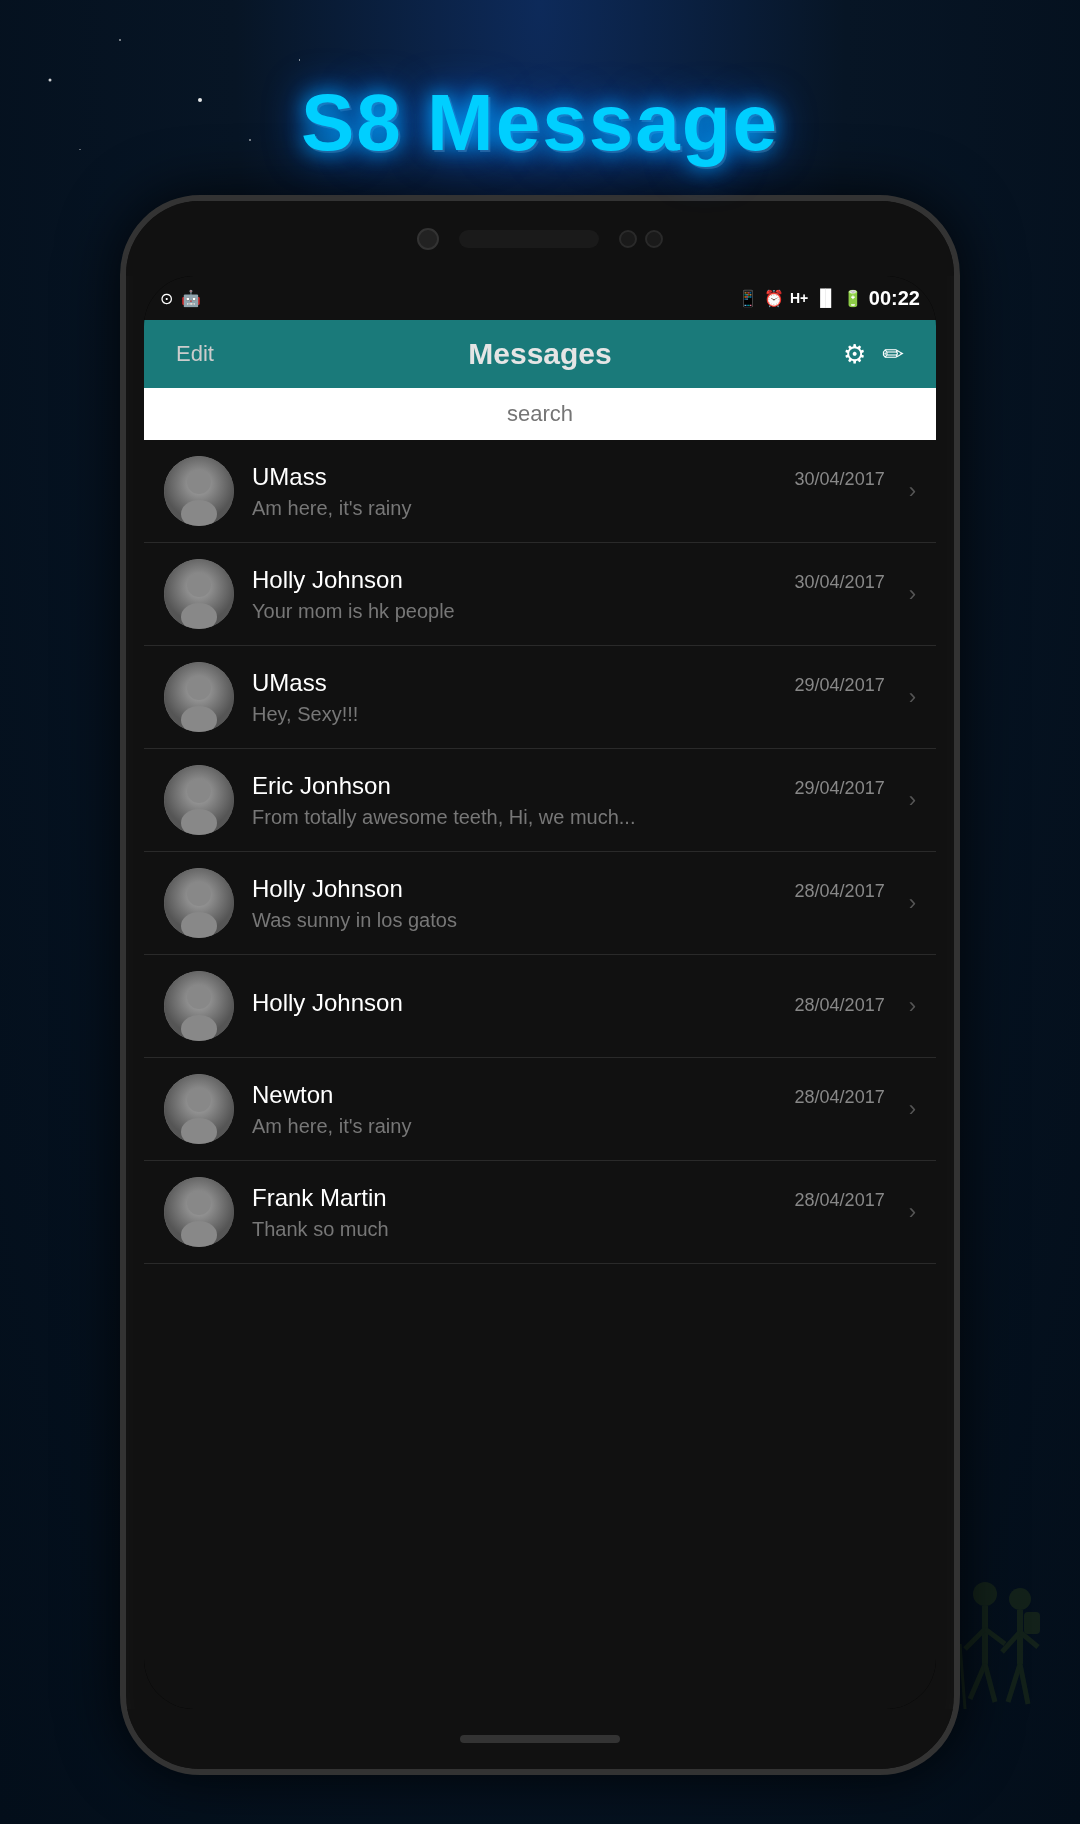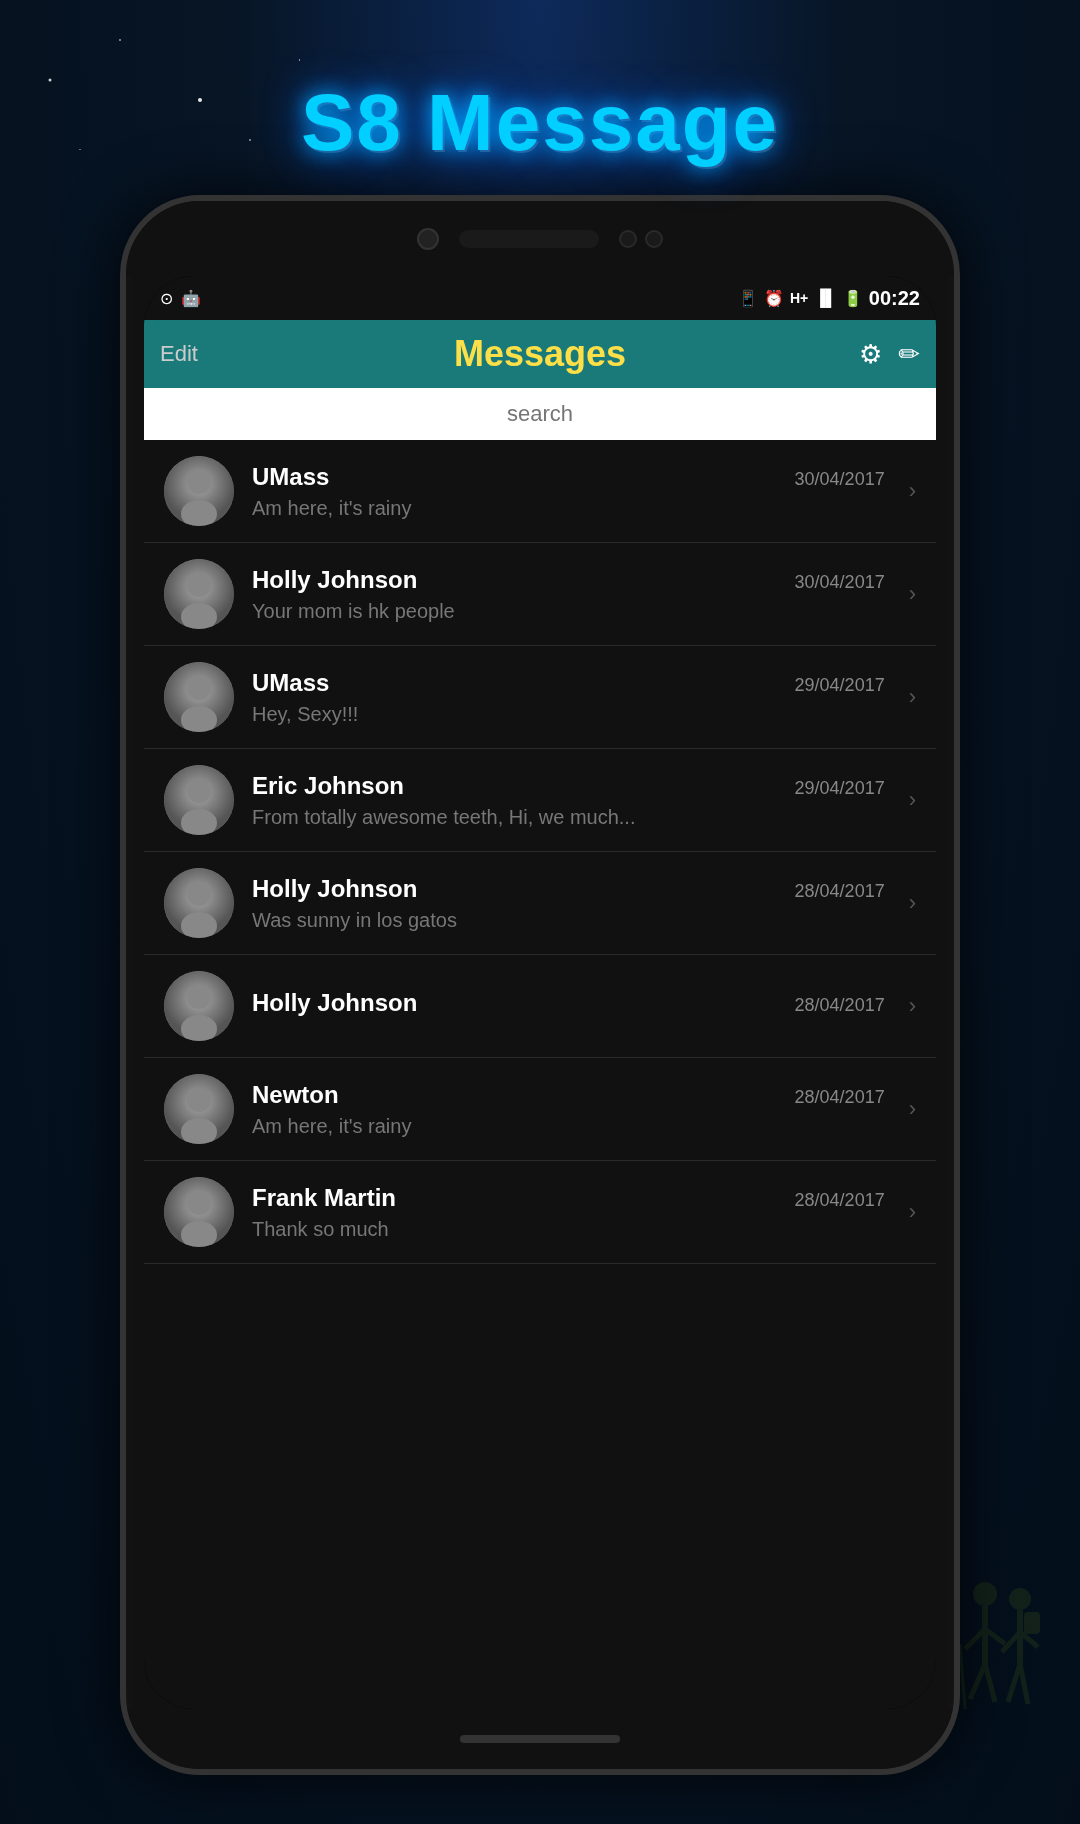--- a/index.html
+++ b/index.html
@@ -137,28 +137,28 @@
       font-weight: bold;
     }
 
     
     .app-bar {
       background: #1a7a7a;
       height: 68px;
       display: flex;
       align-items: center;
       justify-content: space-between;
-      padding: 0 16px;
+      padding: 0 32px;
       color: white;
     }
 
     .app-bar-title {
-      font-size: 36px;
+      font-size: 30px;
       font-weight: bold;
-      color: #fde047;
+      color: #e5e5e5;
       text-align: center;
       flex: 1;
     }
 
     .app-bar-edit {
       font-size: 22px;
       color: #ccc;
       width: 70px;
     }
 
@@ -234,21 +234,21 @@
 
     .message-header {
       display: flex;
       justify-content: space-between;
       align-items: baseline;
       margin-bottom: 6px;
     }
 
     .contact-name {
       font-size: 24px;
-      font-weight: bold;
+      font-weight: normal;
       color: white;
     }
 
     .message-date {
       font-size: 18px;
       color: #888;
       flex-shrink: 0;
     }
 
     .message-preview {
@@ -501,21 +501,21 @@
               <stop offset="100%" stop-color="#555"></stop>
             </radialGradient>
           </defs>
           <circle cx="35" cy="35" r="35" fill="url(#ag3)"></circle>
           <circle cx="35" cy="26" r="12" fill="#888"></circle>
           <ellipse cx="35" cy="58" rx="18" ry="14" fill="#888"></ellipse>
         </svg>
       </div>
       <div class="message-content">
         <div class="message-header">
-          <span class="contact-name">Eric Johnson</span>
+          <span class="contact-name">Eric Jonhson</span>
           <span class="message-date">29/04/2017</span>
         </div>
         <div class="message-preview">From totally awesome teeth, Hi, we much...</div>
       </div>
       <span class="chevron">›</span>
     </div>
         <div class="message-item">
       <div class="avatar">
         <svg viewBox="0 0 70 70" xmlns="http://www.w3.org/2000/svg">
           <defs>

